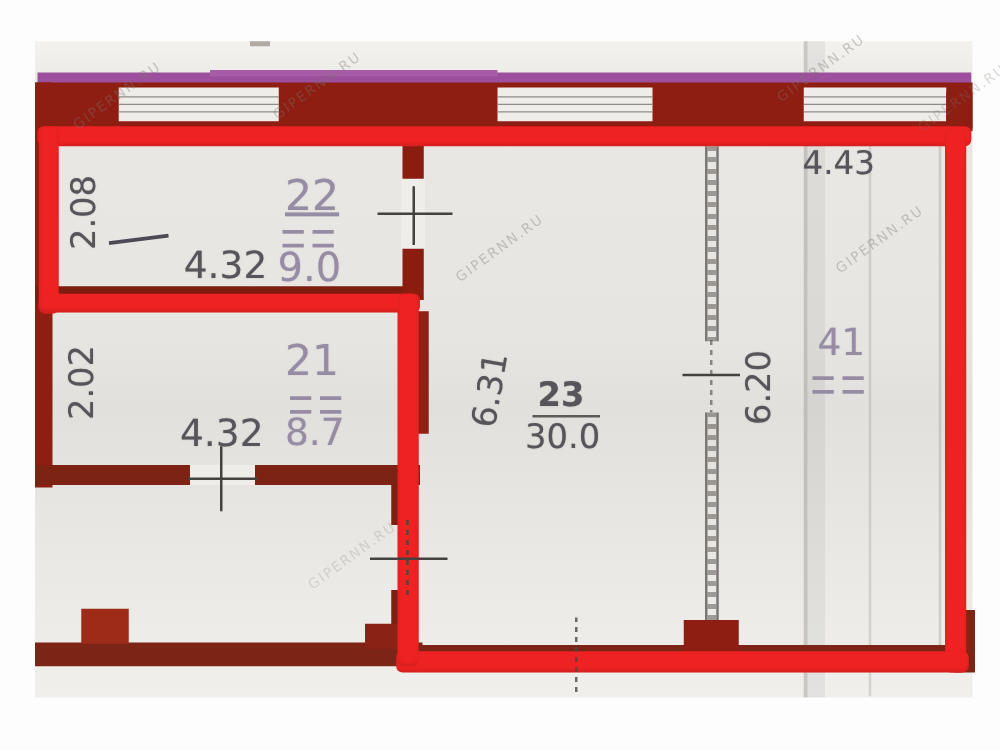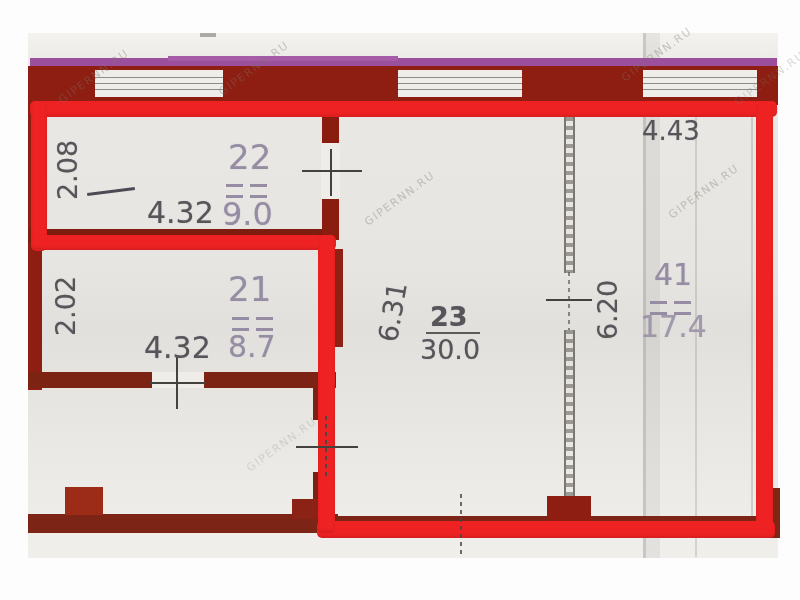--- a/index.html
+++ b/index.html
@@ -84,21 +84,21 @@
   <div class="cross" style="left:330px;top:149px;width:2px;height:47px;"></div>
   <div class="cross" style="left:176px;top:357px;width:2px;height:52px;"></div>
   <div class="cross" style="left:150px;top:382px;width:56px;height:2px;"></div>
   <div class="cross" style="left:296px;top:446px;width:62px;height:2px;"></div>
   <div class="dash-v" style="left:325px;top:416px;height:62px;"></div>
   <div class="cross" style="left:546px;top:299px;width:46px;height:2px;"></div>
   <div class="dash-v" style="left:568px;top:272px;height:58px;opacity:.6;"></div>
   <div class="dash-v" style="left:460px;top:494px;height:62px;opacity:.8;"></div>
   <div class="abs" style="left:87px;top:190px;width:48px;height:3px;background:#4d4a56;transform:rotate(-7deg);"></div>
 
-  <div class="lbl faded" style="left:228px;top:140px;font-size:34px;">22</div>
+  <div class="lbl faded" style="left:228px;top:140px;font-size:34px;text-decoration:underline;">22</div>
   <div class="marks" style="left:226px;top:184px;">
       <i></i>
       <i></i>
     </div>
   <div class="lbl faded" style="left:222px;top:198px;font-size:32px;">9.0</div>
   <div class="lbl" style="left:147px;top:198px;font-size:30px;">4.32</div>
   <div class="lbl vlabel" style="left:27px;top:155px;font-size:27px;">2.08</div>
 
   <div class="lbl faded" style="left:228px;top:272px;font-size:34px;">21</div>
   <div class="marks" style="left:232px;top:317px;">
@@ -114,21 +114,20 @@
   <div class="underl" style="left:426px;top:332px;width:54px;"></div>
   <div class="lbl" style="left:420px;top:336px;font-size:27px;">30.0</div>
 
   <div class="lbl" style="left:642px;top:118px;font-size:26px;">4.43</div>
   <div class="lbl vlabel" style="left:567px;top:295px;font-size:27px;">6.20</div>
   <div class="lbl faded" style="left:654px;top:260px;font-size:30px;">41</div>
   <div class="marks" style="left:650px;top:301px;">
       <i></i>
       <i></i>
     </div>
-  <div class="lbl faded" style="left:640px;top:312px;font-size:30px;opacity:.85;">17.4</div>
 
   <div class="wm" style="left:52px;top:70px;">GIPERNN.RU</div>
   <div class="wm" style="left:212px;top:62px;">GIPERNN.RU</div>
   <div class="wm" style="left:615px;top:48px;">GIPERNN.RU</div>
   <div class="wm" style="left:358px;top:192px;">GIPERNN.RU</div>
   <div class="wm" style="left:662px;top:185px;">GIPERNN.RU</div>
   <div class="wm" style="left:240px;top:438px;opacity:.6;">GIPERNN.RU</div>
   <div class="wm" style="left:728px;top:72px;opacity:.7;">GIPERNN.RU</div>
 
 </div>

